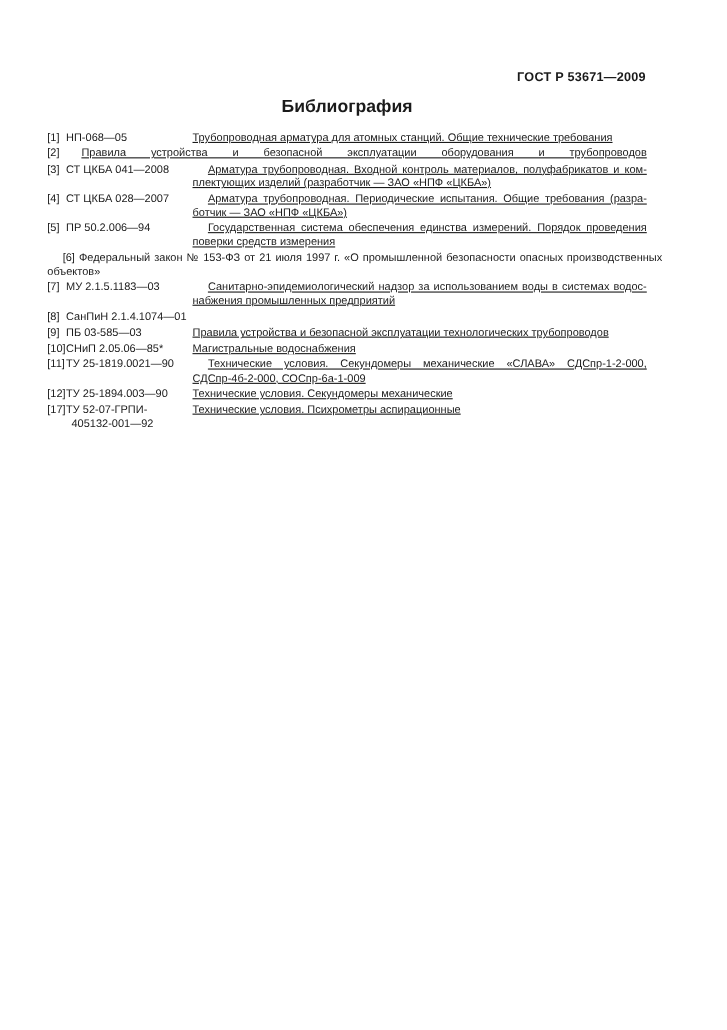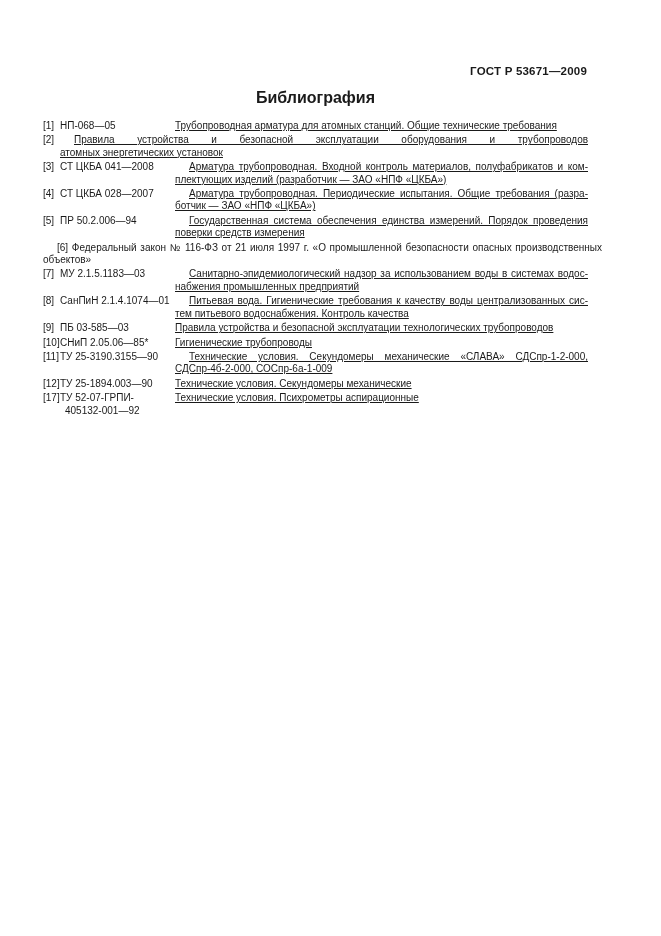--- a/index.html
+++ b/index.html
@@ -69,21 +69,20 @@
       <span class="code">НП-068—05</span>
       <div class="desc">
         <div>Трубопроводная арматура для атомных станций. Общие технические требования</div>
       </div>
     </div>
 
     <div class="entry">
       <span class="num">[2]</span>
       <div class="desc">
         <div class="jl">Правила устройства и безопасной эксплуатации оборудования и трубопроводов</div>
-        <div>атомных энергетических установок</div>
       </div>
     </div>
 
     <div class="entry">
       <span class="num">[3]</span>
       <span class="code">СТ ЦКБА 041—2008</span>
       <div class="desc">
         <div class="jl">Арматура трубопроводная. Входной контроль материалов, полуфабрикатов и ком-</div>
         <div>плектующих изделий (разработчик — ЗАО «НПФ «ЦКБА»)</div>
       </div>
@@ -101,61 +100,57 @@
     <div class="entry">
       <span class="num">[5]</span>
       <span class="code">ПР 50.2.006—94</span>
       <div class="desc">
         <div class="jl">Государственная система обеспечения единства измерений. Порядок проведения</div>
         <div>поверки средств измерения</div>
       </div>
     </div>
 
     <div class="entry entry-full">
-      <div class="full-line jl"><span>[6]</span> <span>Федеральный закон № 116-ФЗ от 21 июля 1997 г. «О промышленной безопасности опасных производственных</span></div>
+      <div class="full-line jl"><span>[6]</span> <span>Федеральный закон № 153-ФЗ от 21 июля 1997 г. «О промышленной безопасности опасных производственных</span></div>
       <div class="full-line">объектов»</div>
     </div>
 
     <div class="entry">
       <span class="num">[7]</span>
       <span class="code">МУ 2.1.5.1183—03</span>
       <div class="desc">
         <div class="jl">Санитарно-эпидемиологический надзор за использованием воды в системах водос-</div>
         <div>набжения промышленных предприятий</div>
       </div>
     </div>
 
     <div class="entry">
       <span class="num">[8]</span>
       <span class="code">СанПиН 2.1.4.1074—01</span>
-      <div class="desc">
-        <div class="jl">Питьевая вода. Гигиенические требования к качеству воды централизованных сис-</div>
-        <div>тем питьевого водоснабжения. Контроль качества</div>
-      </div>
     </div>
 
     <div class="entry">
       <span class="num">[9]</span>
       <span class="code">ПБ 03-585—03</span>
       <div class="desc">
         <div>Правила устройства и безопасной эксплуатации технологических трубопроводов</div>
       </div>
     </div>
 
     <div class="entry">
       <span class="num">[10]</span>
       <span class="code">СНиП 2.05.06—85*</span>
       <div class="desc">
-        <div>Гигиенические трубопроводы</div>
+        <div>Магистральные водоснабжения</div>
       </div>
     </div>
 
     <div class="entry">
       <span class="num">[11]</span>
-      <span class="code">ТУ 25-3190.3155—90</span>
+      <span class="code">ТУ 25-1819.0021—90</span>
       <div class="desc">
         <div class="jl">Технические условия. Секундомеры механические «СЛАВА» СДСпр-1-2-000,</div>
         <div>СДСпр-4б-2-000, СОСпр-6а-1-009</div>
       </div>
     </div>
 
     <div class="entry">
       <span class="num">[12]</span>
       <span class="code">ТУ 25-1894.003—90</span>
       <div class="desc">

